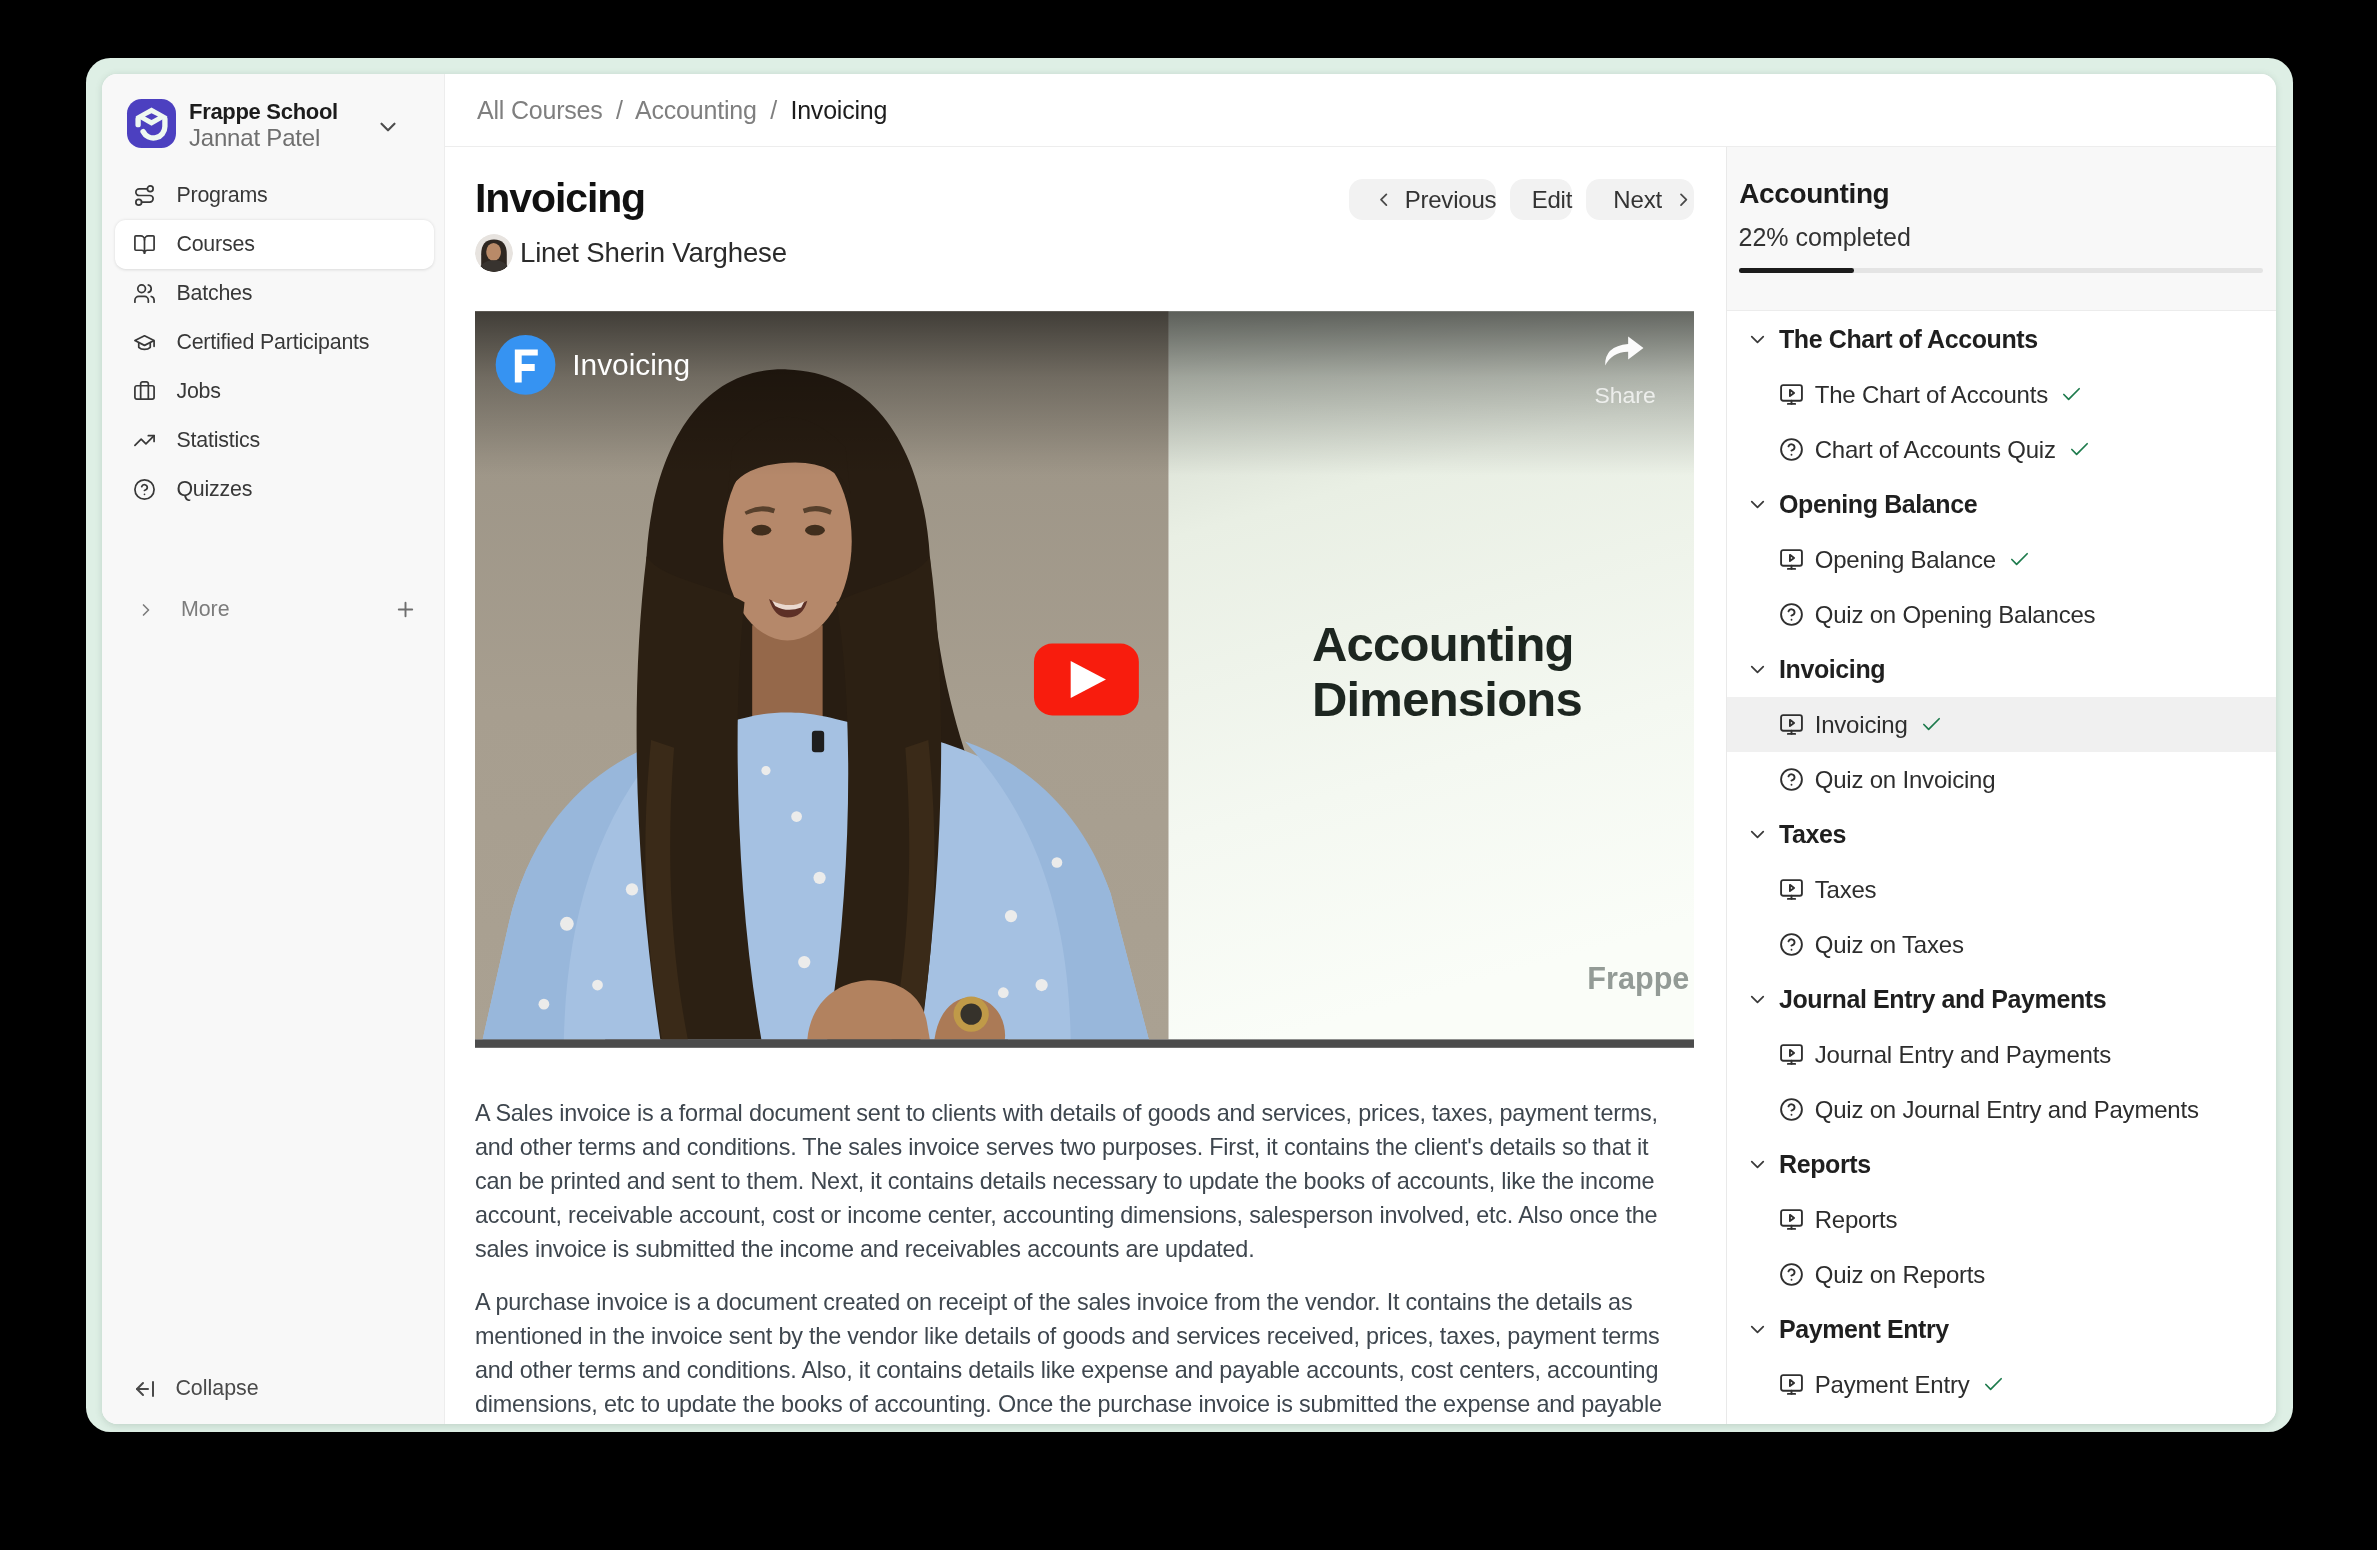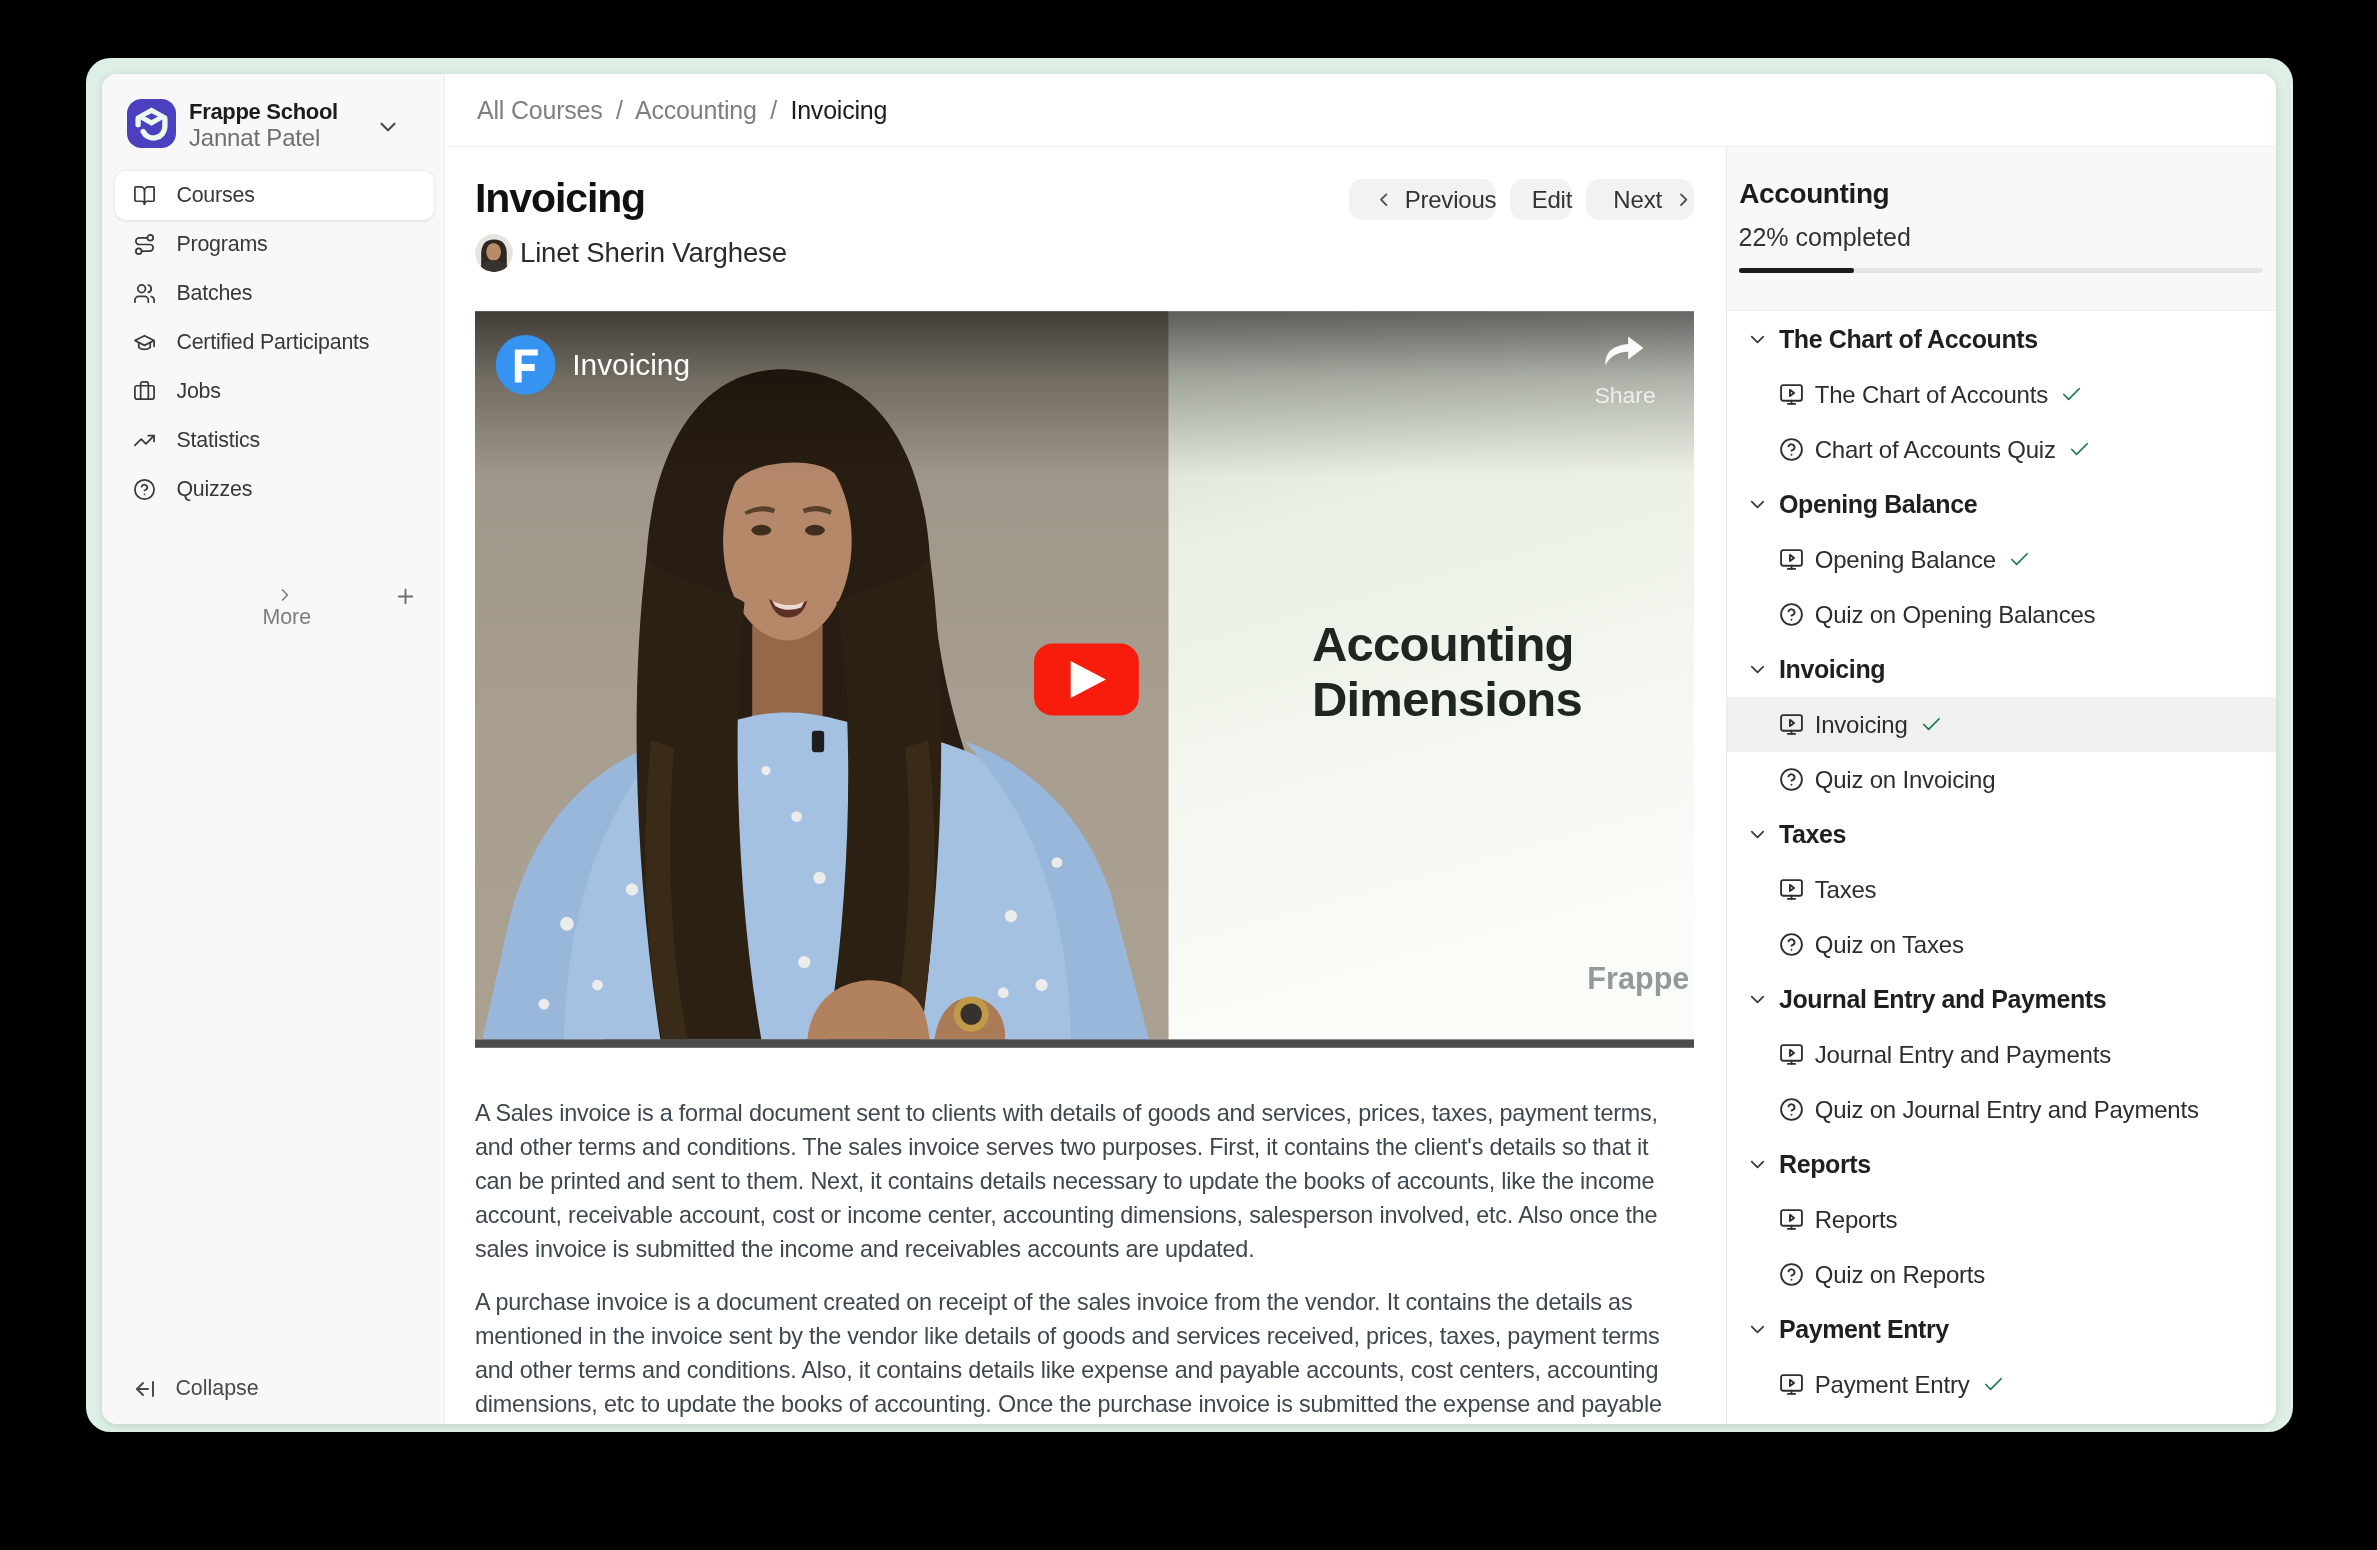--- a/index.html
+++ b/index.html
@@ -18,21 +18,21 @@
   .brandname { position:absolute; left:87px; top:25px; font-size:22px; font-weight:bold; color:#1c1c1c; letter-spacing:-0.3px;}
   .brandsub  { position:absolute; left:87px; top:50px; font-size:24px; color:#6f6f6f; letter-spacing:-0.2px; }
   .brandchev { position:absolute; left:273px; top:40px; color:#4e4e4e; }
   .nav { position:absolute; left:13px; top:97px; width:319px; }
   .navrow { position:relative; height:49px; display:flex; align-items:center; color:#383838; }
   .navrow .ic { width:23px; height:23px; margin-left:18.4px; flex:0 0 23px; }
   .navrow .lb { margin-left:20px; font-size:21.4px; letter-spacing:-0.2px; }
   .navrow .badge { position:absolute; right:15.3px; font-size:21.4px; color:#7a7a7a; }
   .navrow.active { background:#fff; border-radius:10.7px; box-shadow:0 0.8px 3.1px rgba(0,0,0,.12); }
   .morerow { position:absolute; left:13px; top:511px; width:319px; height:49px;
-    display:flex; align-items:center; color:#7c7c7c;flex-direction:column; }
+    display:flex; align-items:center; color:#7c7c7c; }
   .collapse { position:absolute; left:31px; top:1293px; height:43px; display:flex;
     align-items:center; color:#4a4a4a; }
   
   .center { flex:1 1 auto; display:flex; flex-direction:column; min-width:0; }
   .topbar { height:73px; flex:0 0 73px; min-height:73px; border-bottom:1.5px solid #ededed;
     display:flex; align-items:center; background:#fff; }
   .crumbs { margin-left:32px; font-size:25px; color:#7f7f7f; letter-spacing:-0.2px; }
   .crumbs .cur { color:#1c1c1c; font-weight:500; }
   .mainrow { flex:1 1 auto; display:flex; min-height:0; }
   .main { width:1281px; flex:0 0 1281px; background:#fff; position:relative; }
@@ -86,38 +86,38 @@
           <path d="M14.5 26 v7.5" stroke-linecap="round"></path>
         </g>
       </svg>
     </div>
     <div class="brandname">Frappe School</div>
     <div class="brandsub">Jannat Patel</div>
     <svg class="brandchev" width="26" height="26" viewBox="0 0 24 24" fill="none" stroke="currentColor" stroke-width="2" stroke-linecap="round" stroke-linejoin="round">
           <path d="m6 9 6 6 6-6"></path>
         </svg>
     <div class="nav" id="nav">
-          <div class="navrow active">
-            <span class="ic">
-              <svg width="23" height="23" viewBox="0 0 24 24" fill="none" stroke="currentColor" stroke-width="1.8" stroke-linecap="round" stroke-linejoin="round">
-                <path d="M12 7v14"></path>
-                <path d="M3 18a1 1 0 0 1-1-1V4a1 1 0 0 1 1-1h5a4 4 0 0 1 4 4 4 4 0 0 1 4-4h5a1 1 0 0 1 1 1v13a1 1 0 0 1-1 1h-6a3 3 0 0 0-3 3 3 3 0 0 0-3-3z"></path>
-              </svg>
-            </span>
-            <span class="lb">Courses</span>
-          </div>
           <div class="navrow">
             <span class="ic">
               <svg width="23" height="23" viewBox="0 0 24 24" fill="none" stroke="currentColor" stroke-width="1.8" stroke-linecap="round" stroke-linejoin="round">
                 <circle cx="6" cy="19" r="3"></circle>
                 <path d="M9 19h8.5a3.5 3.5 0 0 0 0-7h-11a3.5 3.5 0 0 1 0-7H15"></path>
                 <circle cx="18" cy="5" r="3"></circle>
               </svg>
             </span>
             <span class="lb">Programs</span>
+          </div>
+          <div class="navrow active">
+            <span class="ic">
+              <svg width="23" height="23" viewBox="0 0 24 24" fill="none" stroke="currentColor" stroke-width="1.8" stroke-linecap="round" stroke-linejoin="round">
+                <path d="M12 7v14"></path>
+                <path d="M3 18a1 1 0 0 1-1-1V4a1 1 0 0 1 1-1h5a4 4 0 0 1 4 4 4 4 0 0 1 4-4h5a1 1 0 0 1 1 1v13a1 1 0 0 1-1 1h-6a3 3 0 0 0-3 3 3 3 0 0 0-3-3z"></path>
+              </svg>
+            </span>
+            <span class="lb">Courses</span>
           </div>
           <div class="navrow">
             <span class="ic">
               <svg width="23" height="23" viewBox="0 0 24 24" fill="none" stroke="currentColor" stroke-width="1.8" stroke-linecap="round" stroke-linejoin="round">
                 <path d="M16 21v-2a4 4 0 0 0-4-4H6a4 4 0 0 0-4 4v2"></path>
                 <circle cx="9" cy="7" r="4"></circle>
                 <path d="M22 21v-2a4 4 0 0 0-3-3.87"></path>
                 <path d="M16 3.13a4 4 0 0 1 0 7.75"></path>
               </svg>
             </span>

